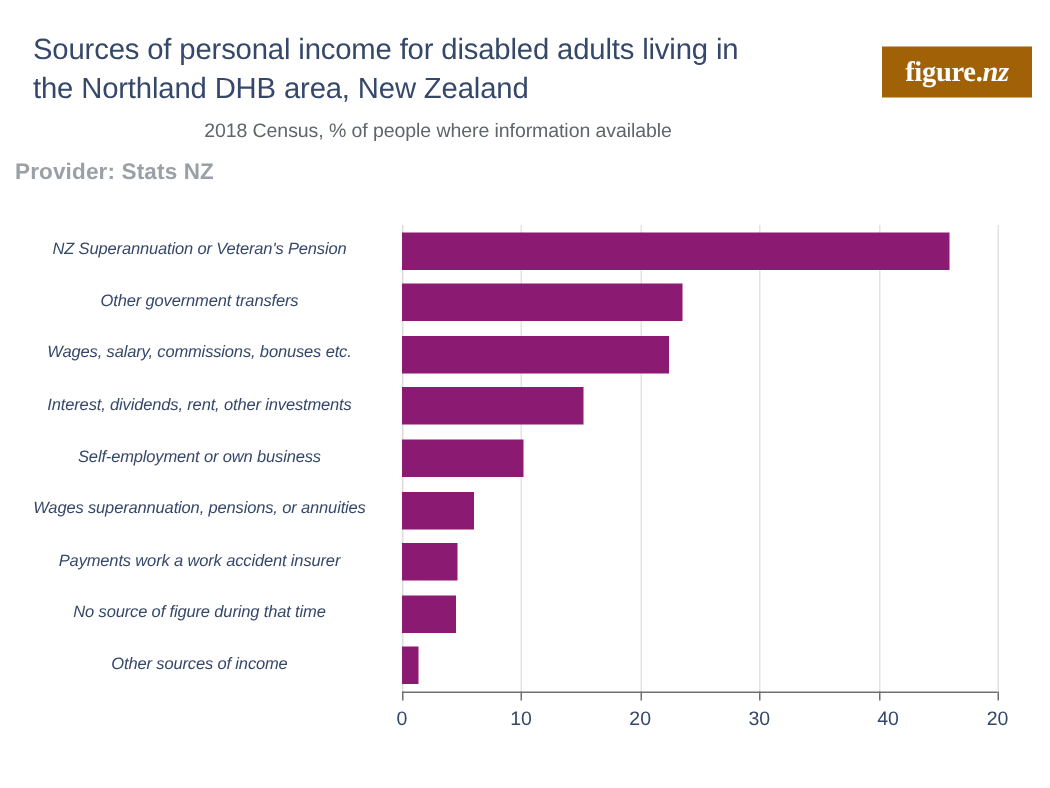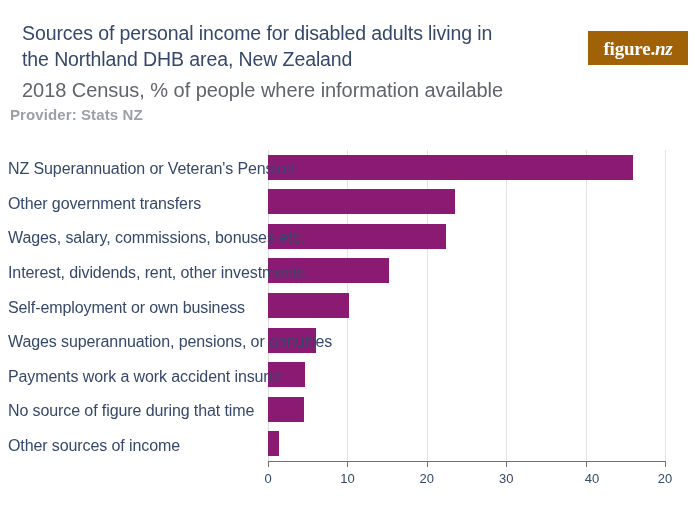--- a/index.html
+++ b/index.html
@@ -56,24 +56,25 @@
     font-weight: normal;
     line-height: 26px;
     color: #36486a;
     letter-spacing: -0.1px;
   }
   .subtitle {
     position: absolute;
     left: 22px;
     top: 79px;
     width: 540px;
-    font-size: 20px;
+    font-size: 13px;
     font-weight: normal;
     color: #60646b;
     letter-spacing: -0.05px;
+    text-align: center;
   }
   .provider {
     position: absolute;
     left: 10px;
     top: 106px;
     font-size: 15px;
     color: #9aa0a6;
     letter-spacing: 0.1px;
     font-weight: bold;
   }
@@ -124,25 +125,26 @@
     font-size: 13px;
     color: #36486a;
     transform: translateX(-50%);
     white-space: nowrap;
   }
 
   .rowlabel {
     position: absolute;
     right: 442px;        
     width: 250px;
-    text-align: left;
-    font-size: 16px;
+    text-align: center;
+    font-size: 11px;
     color: #36486a;
     white-space: nowrap;
     letter-spacing: -0.1px;
+    font-style: italic;
   }
   .bar {
     position: absolute;
     left: 0;
     background: #8b1a72;
   }
 </style>
 </head>
 <body>
 

